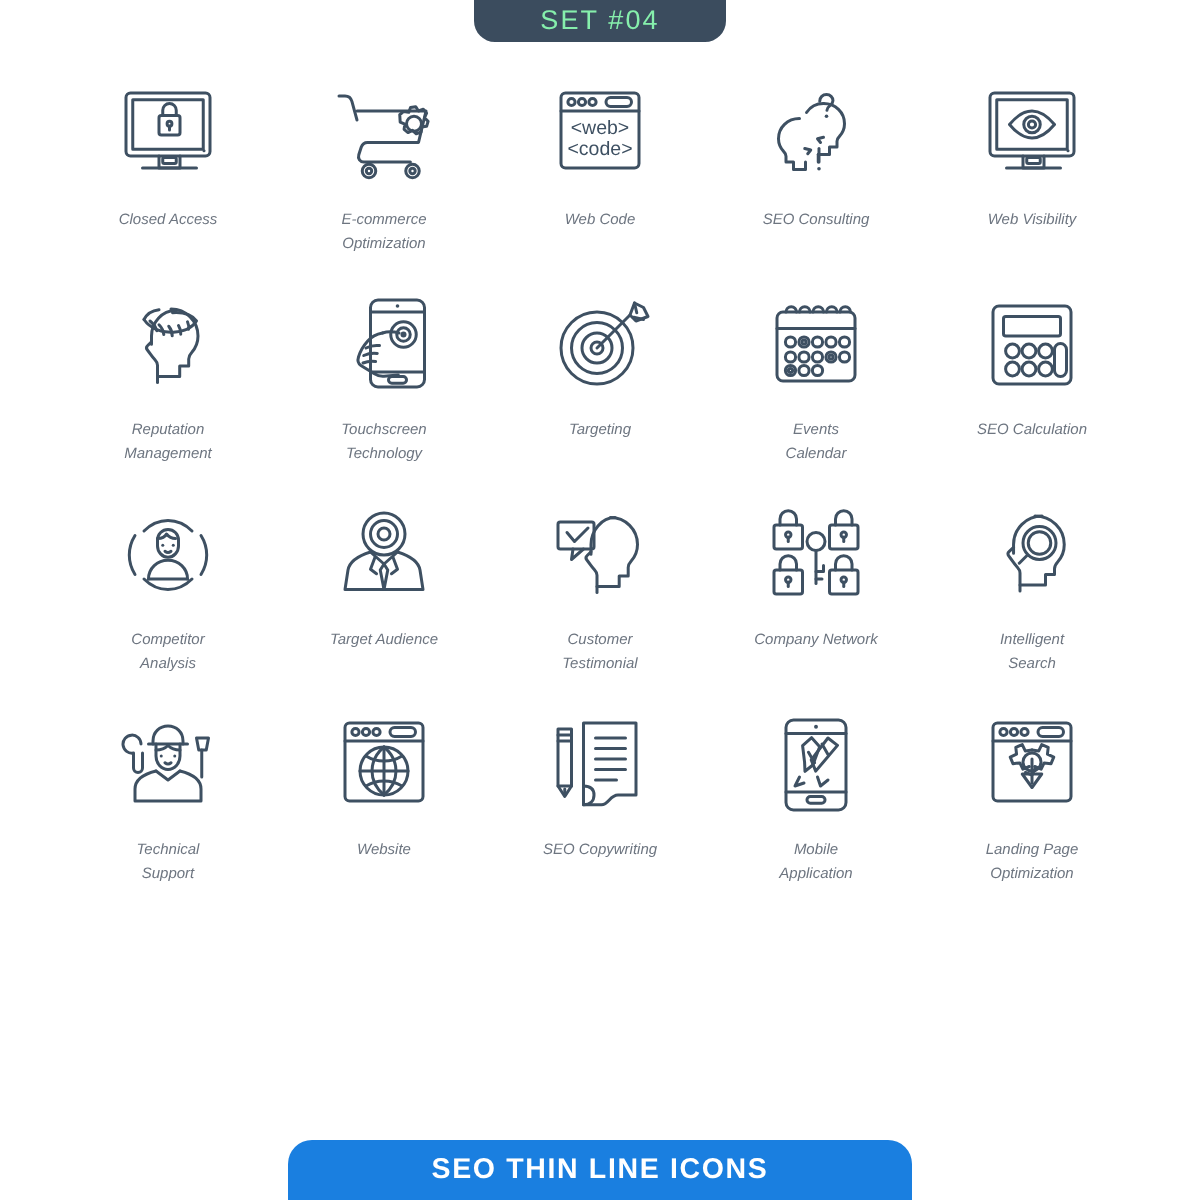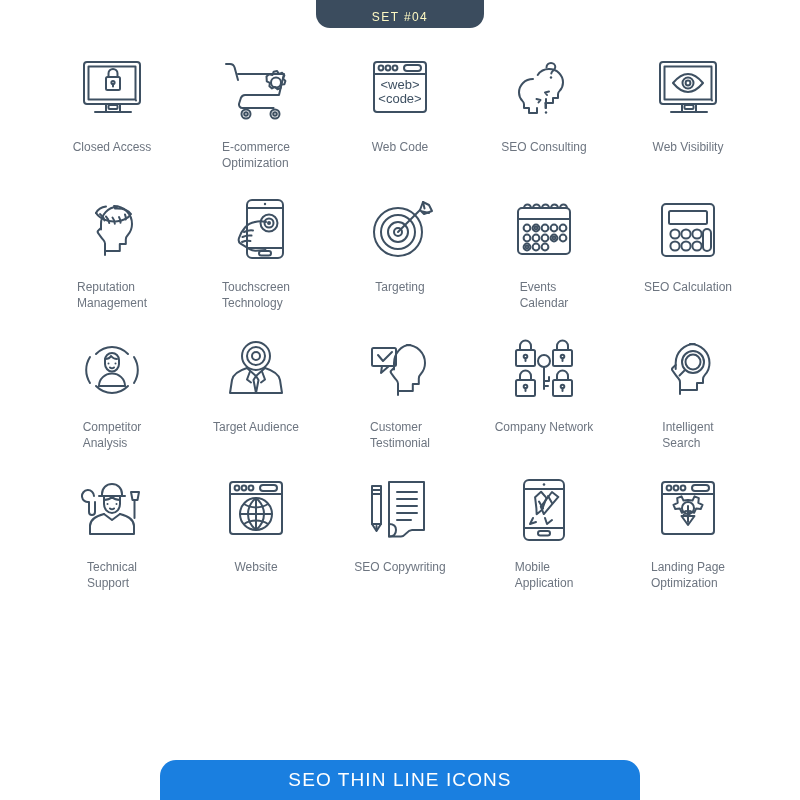--- a/index.html
+++ b/index.html
@@ -12,28 +12,28 @@
   }
   
   #set-badge{
     position:absolute;top:-14px;left:50%;transform:translateX(-50%);
     width:168px;height:42px;border-radius:14px;
     background:#3b4c5e;
     display:flex;align-items:flex-end;justify-content:center;
     padding-bottom:4px;box-sizing:border-box;
   }
   #set-badge span{
-    color:#fef9c3;font-size:12px;letter-spacing:1.4px;font-weight:400;
+    color:#86efac;font-size:18px;letter-spacing:1.4px;font-weight:400;
   }
   
   #bottom-banner{
     position:absolute;bottom:0;left:50%;transform:translateX(-50%);
-    width:480px;height:40px;border-radius:16px 16px 0 0;
+    width:416px;height:40px;border-radius:16px 16px 0 0;
     background:#1a7fe0;
-    display:flex;align-items:center;justify-content:center;
+    display:flex;align-items:center;justify-content:center;font-weight:bold;
   }
   #bottom-banner span{
     color:#ffffff;font-size:19px;letter-spacing:1.1px;
   }
   
   #icon-grid{
     position:absolute;top:48px;left:40px;
     width:720px;
     display:grid;
     grid-template-columns:repeat(5,1fr);
@@ -51,25 +51,26 @@
   .icon-art svg *{
     fill:none;stroke:#3e5062;stroke-width:2;
     stroke-linecap:round;stroke-linejoin:round;
     vector-effect:non-scaling-stroke;
   }
   .icon-art svg .solid{fill:#3e5062;stroke:none;}
   .icon-art svg text{fill:#3e5062;stroke:none;font-family:"Liberation Sans",sans-serif;font-size:13px;}
   .icon-label{
     margin-top:7px;
     color:#6d7580;
-    font-size:12px;
+    font-size:10px;
     line-height:16px;
-    text-align:left;
+    text-align:center;
     max-width:130px;
     white-space:pre-line;
+    font-style:italic;
   }
 </style>
 </head>
 <body>
 
 <div id="set-badge">
   <span>SET #04</span>
 </div>
 
 <div id="icon-grid">

